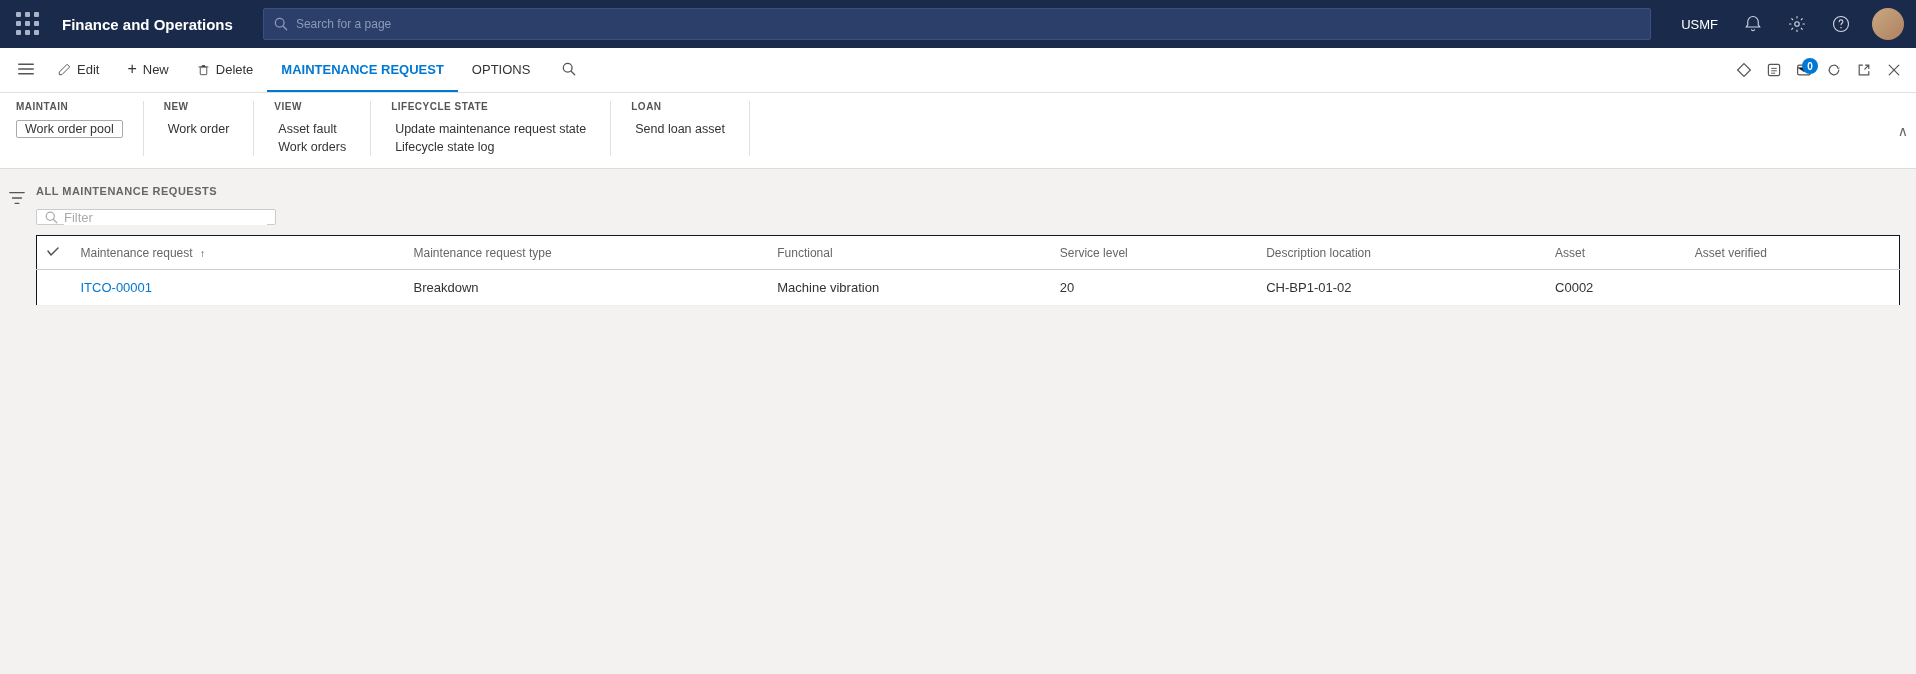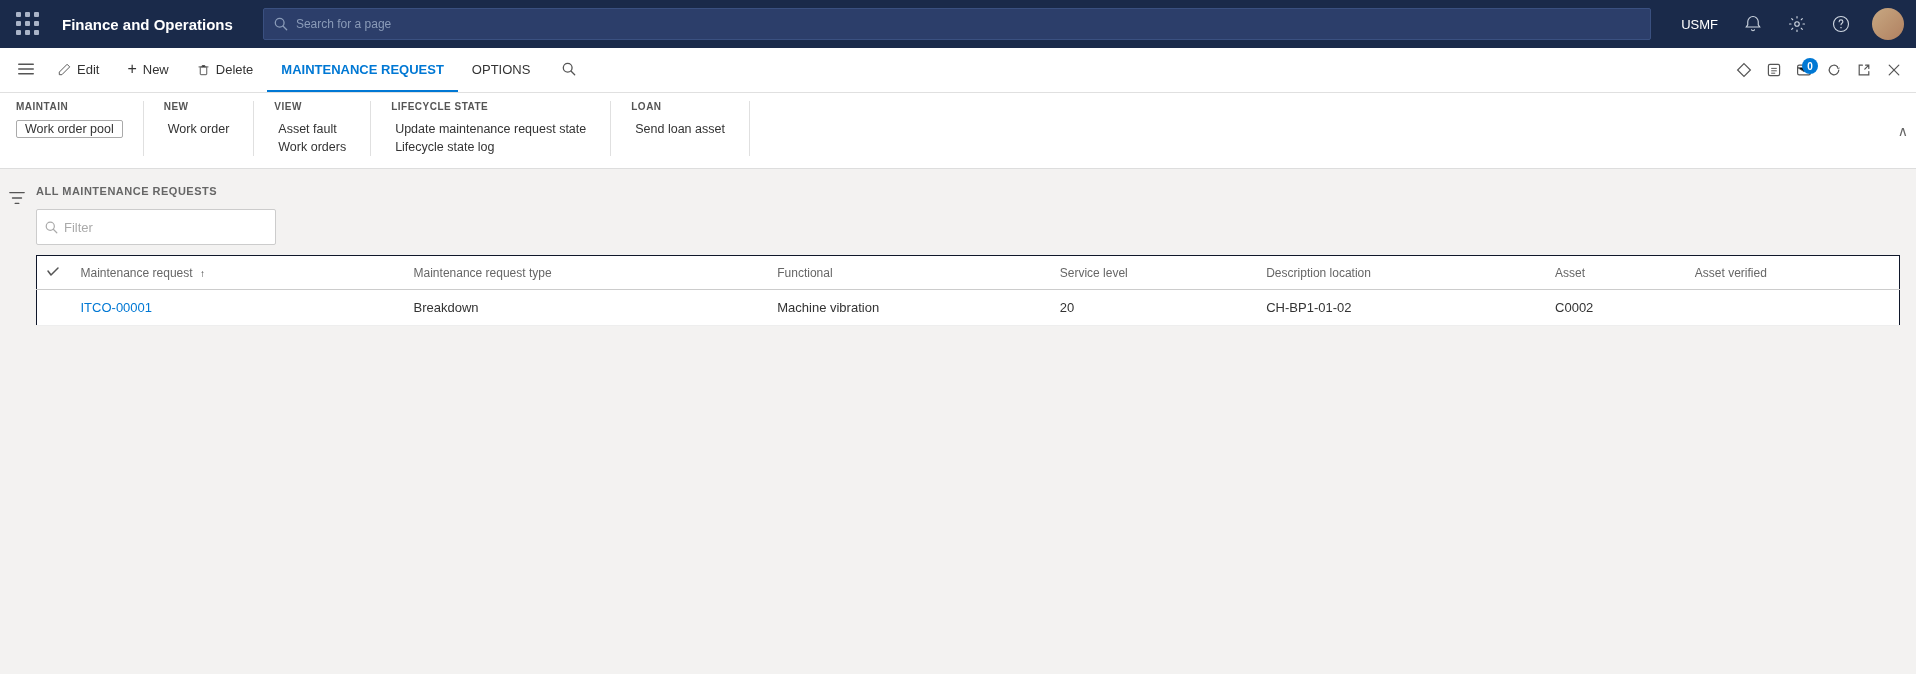--- a/index.html
+++ b/index.html
@@ -218,21 +218,21 @@
       margin-bottom: 10px;
     }
     .filter-input-wrap {
       display: flex;
       align-items: center;
       background: #fff;
       border: 1px solid #ccc;
       border-radius: 2px;
       width: 240px;
       padding: 0 8px;
-      height: 36px;
+      height: 16px;
       gap: 6px;
     }
     .filter-input-wrap input {
       border: none;
       outline: none;
       font-size: 13px;
       color: #333;
       flex: 1;
     }
     .filter-input-wrap input::placeholder { color: #aaa; }

